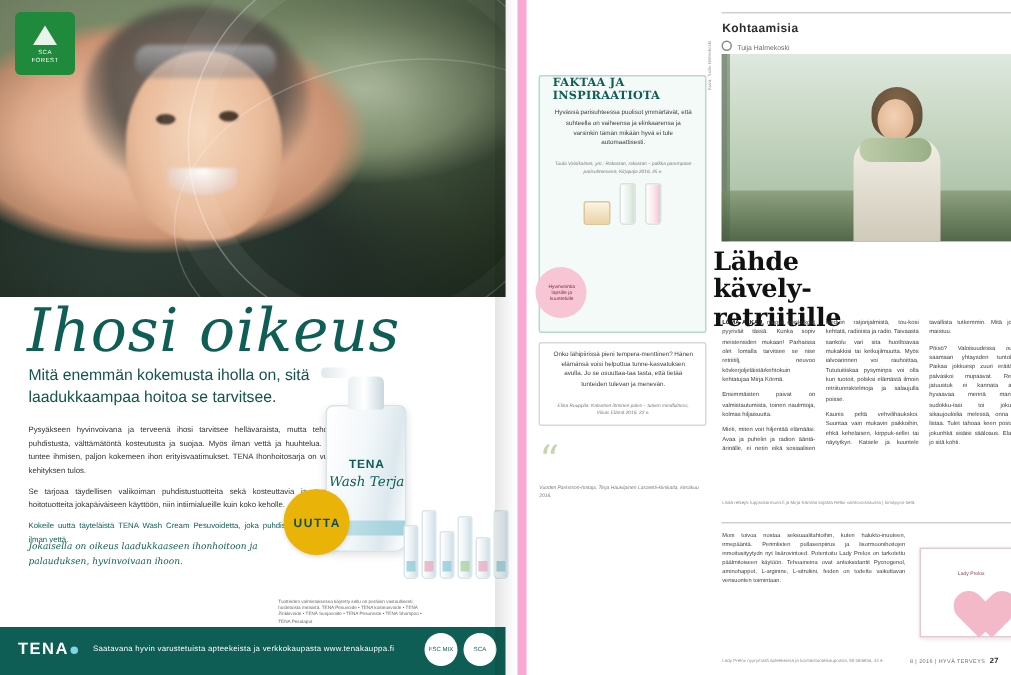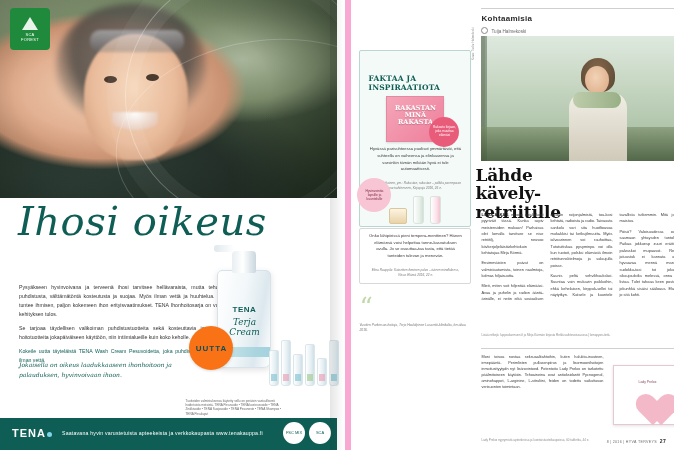--- a/index.html
+++ b/index.html
@@ -234,21 +234,21 @@
     left: 0; right: 0; bottom: 10px;
     height: 10px;
     background: linear-gradient(90deg,#bfe0e6,#8fc9d6);
     opacity: .8;
   }
   .uutta-badge {
     position: absolute;
     left: 0px; top: 78px;
     width: 44px; height: 44px;
     border-radius: 50%;
-    background: #f97316;
+    background: #eab308;
     color: #0f4f57;
     font-size: 8px;
     font-weight: bold;
     letter-spacing: 1px;
     display: flex;
     align-items: center;
     justify-content: center;
     box-shadow: 0 1px 3px rgba(0,0,0,.15);
   }
   .minis {
@@ -381,21 +381,21 @@
   .box-faktaa {
     position: absolute;
     left: 8px; top: 50px;
     width: 110px;
     min-height: 170px;
     border: 1px solid #b9d6d0;
     background: #f4faf8;
     border-radius: 2px;
   }
   .box-faktaa-title {
-    margin: 24px 8px 4px 8px;
+    margin: 0 8px 4px 8px;
     font-family: "DejaVu Serif", serif;
     font-weight: bold;
     font-size: 7.5px;
     color: #0f5e55;
     line-height: 1.15;
     letter-spacing: .2px;
   }
   .book-thumb {
     margin: 4px auto 4px auto;
     width: 56px; height: 44px;
@@ -723,35 +723,36 @@
       <div class="photo-vignette"></div>
 
       <div class="brand-badge">
         <div class="leaf"></div>
         <div>SCA</div>
         <div>FOREST</div>
       </div>
     </div>
 
     <div class="headline">Ihosi oikeus</div>
+    <div class="subhead">Mitä enemmän kokemusta iholla on, sitä laadukkaampaa hoitoa se tarvitsee.</div>
 
     <div class="body-copy">
       <p>Pysyäkseen hyvinvoivana ja terveenä ihosi tarvitsee hellävaraista, mutta tehokasta puhdistusta, välttämätöntä kosteutusta ja suojaa. Myös ilman vettä ja huuhtelua. TENA tuntee ihmisen, paljon kokemeen ihon erityisvaatimukset. TENA Ihonhoitosarja on vuosien kehityksen tulos.</p>
       <p>Se tarjoaa täydellisen valikoiman puhdistustuotteita sekä kosteuttavia ja suojaavia hoitotuotteita jokapäiväiseen käyttöön, niin intiimialueille kuin koko keholle.</p>
       <p class="teal">Kokeile uutta täyteläistä TENA Wash Cream Pesuvoidetta, joka puhdistaa ja kosteuttaa ilman vettä.</p>
     </div>
 
     <div class="tagline">Jokaisella on oikeus laadukkaaseen ihonhoitoon ja palauduksen, hyvinvoivaan ihoon.</div>
 
     <div class="product-zone">
       <div class="bottle">
         <div class="nozzle"></div>
         <div class="cap"></div>
         <div class="label-brand">TENA</div>
-        <div class="label-name">Terja Cream</div>
+        <div class="label-name">Wash Terja</div>
         <div class="label-strip"></div>
       </div>
       <div class="uutta-badge">UUTTA</div>
       <div class="minis">
         <div class="mini h1"></div>
         <div class="mini h2 pink"></div>
         <div class="mini h3"></div>
         <div class="mini h4 green"></div>
         <div class="mini h5 pink"></div>
         <div class="mini h2"></div>
@@ -775,24 +776,20 @@
   <div class="right-page">
 
     <div class="rule-top"></div>
     <div class="kicker">Kohtaamisia</div>
     <div class="byline">
       <span class="pen"></span><span>Tuija Halmekoski</span>
     </div>
 
     <div class="box-faktaa">
       <div class="box-faktaa-title">FAKTAA JA INSPIRAATIOTA</div>
-      <div class="book-thumb">
-        <div class="bt-title">RAKASTAN MINÄ RAKASTA</div>
-        <div class="book-flag">Rakastu kirjaan, joka muuttaa elämäsi</div>
-      </div>
       <div class="box-text">Hyvässä parisuhteessa puolisot ymmärtävät, että suhteella on vaiheensa ja elinkaarensa ja varsinkin tämän mikään hyvä ei tule automaattisesti.</div>
       <div class="box-caption">Tuula Vainikainen, ym.: Rakastan, rakastan – palkka parempaan parisuhteeseen, Kirjapaja 2016, 25 e.</div>
       <div class="prod-row">
         <div class="prod-jar"></div>
         <div class="prod-tube"></div>
         <div class="prod-tube pink"></div>
       </div>
     </div>
 
     <div class="round-sticker">Hyvinvointia lapsille ja kuuntelulle</div>

